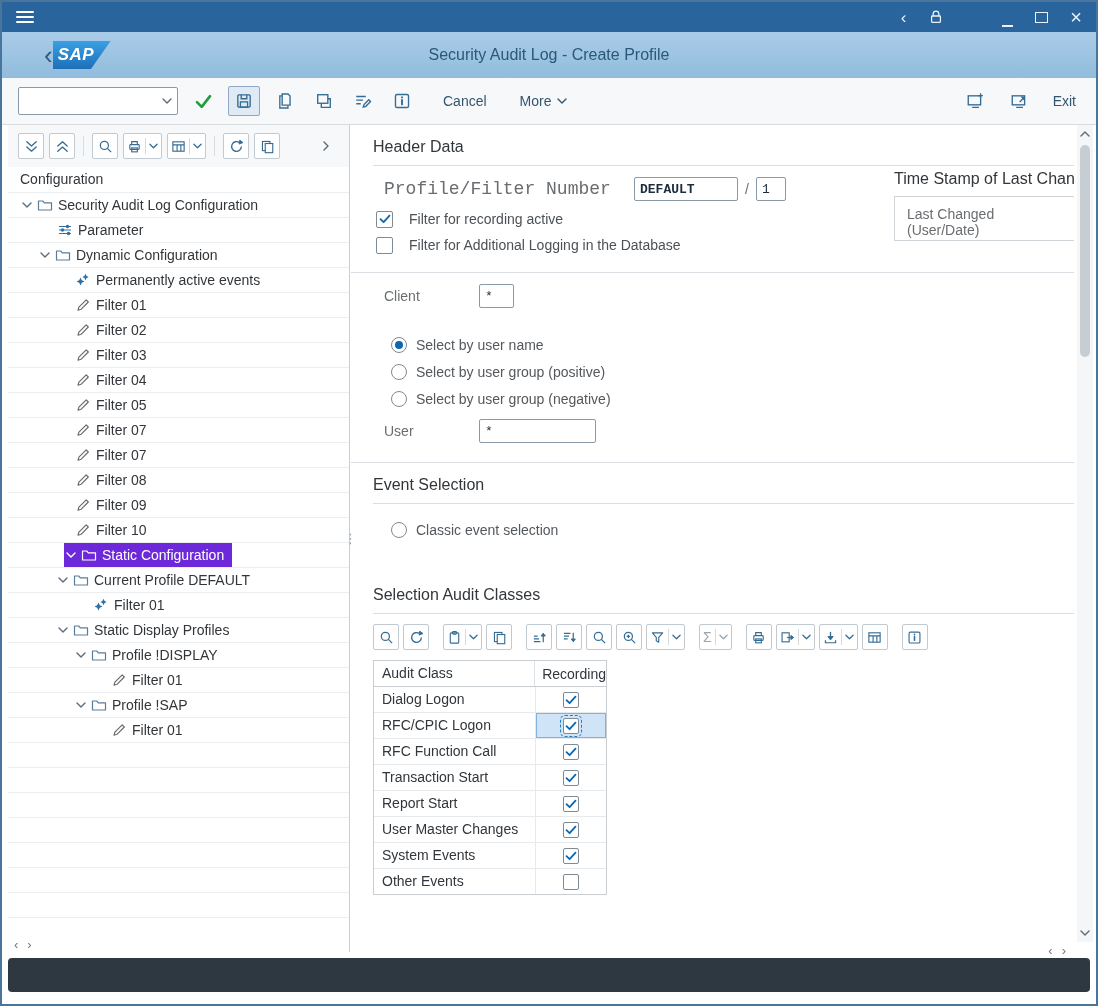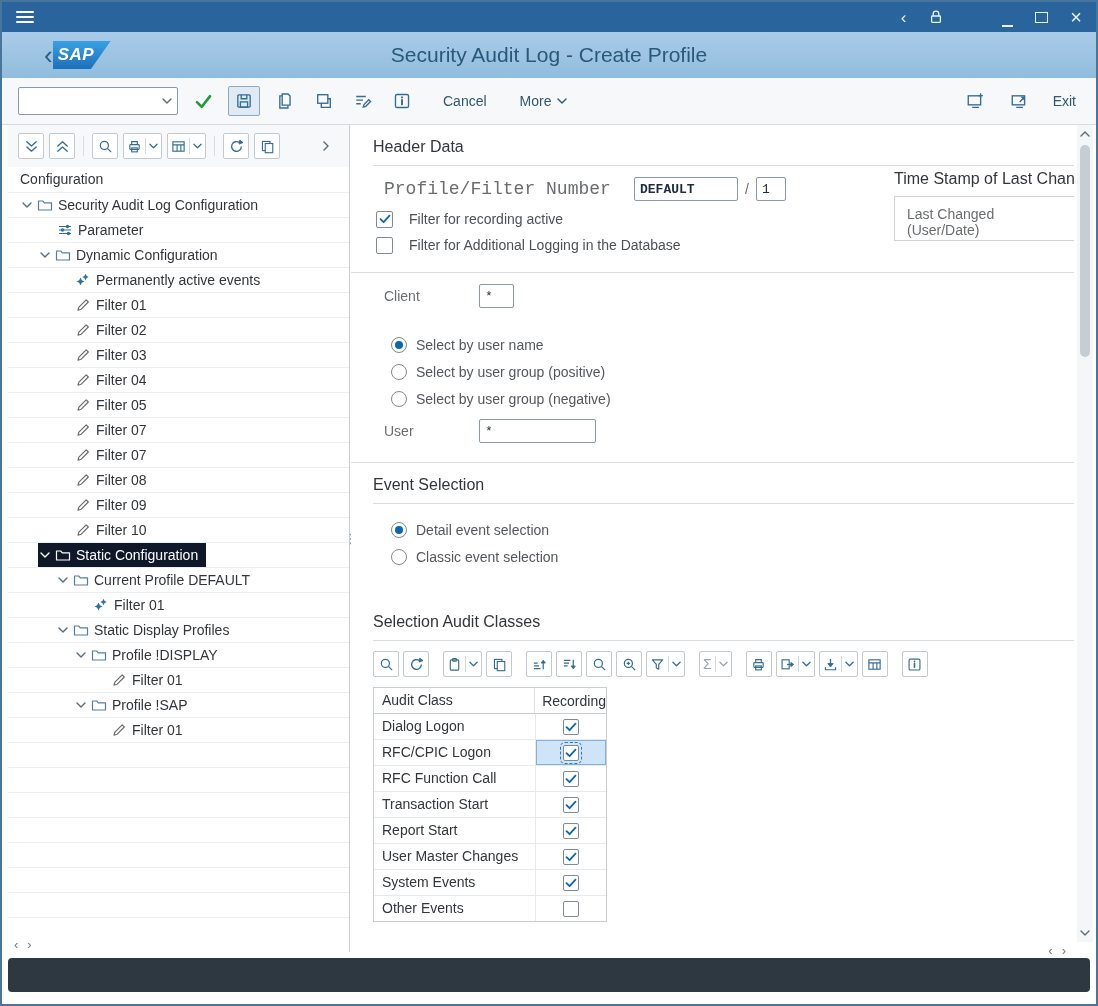--- a/index.html
+++ b/index.html
@@ -14,21 +14,21 @@
   .burger i{height:2px;background:#fff;border-radius:1px;}
   .shell-top .right{margin-left:auto;display:flex;align-items:center;gap:22px;color:#eaf2f9;}
   .glyph-btn{font-size:17px;line-height:1;color:#eaf2f9;cursor:pointer;}
   .maxbox{width:11px;height:9px;border:1.6px solid #eaf2f9;display:inline-block;}
   .minline{display:inline-block;width:11px;height:2px;background:#eaf2f9;margin-bottom:-4px;}
   
   .shell-header{position:absolute;left:0;right:0;top:30px;height:46px;background:linear-gradient(#a9cce8,#91bcdd);display:flex;align-items:center;}
   .hdr-back{margin-left:42px;font-size:26px;color:#2c5a80;line-height:1;cursor:pointer;}
   .logo{width:58px;height:28px;background:linear-gradient(#3aa0e4,#1d6fb8);clip-path:polygon(0 0,100% 0,66% 100%,0 100%);display:flex;align-items:center;}
   .logo span{color:#fff;font-style:italic;font-weight:bold;font-size:17px;padding-left:5px;letter-spacing:.5px;}
-  .app-title{position:absolute;left:0;right:0;text-align:center;font-size:21px;color:#2a5878;pointer-events:none;}
+  .app-title{position:absolute;left:0;right:0;text-align:center;font-size:16px;color:#2a5878;pointer-events:none;}
   
   .app-toolbar{position:absolute;left:0;right:0;top:76px;height:47px;background:#f7f8fa;border-bottom:1px solid #d8dce0;display:flex;align-items:center;padding:0 16px;box-sizing:border-box;gap:11px;}
   .command-field{width:158px;height:26px;border:1px solid #8a99a8;border-radius:2px;background:#fff;display:flex;align-items:center;overflow:hidden;}
   .command-field input{border:0;flex:1;min-width:0;padding:0 6px;font:13px "Liberation Sans",sans-serif;outline:none;}
   .command-field .dd{width:20px;display:flex;justify-content:center;cursor:pointer;}
   .tb-btn{height:30px;min-width:28px;display:flex;align-items:center;justify-content:center;cursor:pointer;border-radius:2px;}
   .tb-btn.toggled{border:1px solid #8fa9c4;background:#dfeaf4;height:28px;width:30px;}
   .tb-text{color:#33566f;font-size:14px;padding:0 4px;cursor:pointer;display:flex;align-items:center;gap:5px;}
   .tb-right{margin-left:auto;display:flex;align-items:center;gap:16px;}
   
@@ -39,21 +39,21 @@
   .mini-btn.flat{border:none;background:transparent;}
   .split-div{width:1px;height:16px;background:#d5dade;}
   .vsep{width:1px;height:20px;background:#d8dde1;margin:0 3px;}
   .ovf{margin-left:auto;}
   .tree{position:absolute;top:42px;left:0;right:0;bottom:16px;overflow:hidden;}
   .tree-head{height:25px;line-height:25px;padding-left:12px;border-bottom:1px solid #eceef0;}
   .tree-row{height:24px;display:flex;align-items:center;border-bottom:1px solid #eceef0;box-sizing:content-box;cursor:pointer;}
   .tree-row.empty{cursor:default;}
   .tsel{display:inline-flex;align-items:center;gap:5px;height:24px;padding:0 8px 0 2px;color:#32363a;}
   .tsel .chev{color:#5a6d7e;}
-  .tsel.selected{background:#0f172a;color:#fff;}
+  .tsel.selected{background:#6d28d9;color:#fff;margin-left:26px;}
   .tsel.selected .chev,.tsel.selected .ticon{color:#fff !important;}
   .ticon{width:16px;height:16px;}
   .ic-folder{color:#5b7c99;}
   .ic-blue{color:#2f6ea5;}
   .ic-gray{color:#6a6d70;}
   .hints{position:absolute;bottom:1px;font-size:13px;color:#6b7b88;display:flex;gap:9px;line-height:1;}
   .hints span{cursor:pointer;}
   .hints-left{left:6px;}
   .hints-right{right:30px;}
   .grip{position:absolute;left:342px;top:406px;color:#8a99a6;font-size:13px;cursor:col-resize;}
@@ -700,24 +700,20 @@
             <input class="inp" style="width: 117px;" value="*">
           </div>
         </div>
       </div>
 
       <div class="sec">
         <div class="sec-title-row"><span class="sec-title">Event Selection</span></div>
         <div class="sec-body" style="padding-bottom:30px">
           <div style="margin-top:4px">
               <label class="radio-row">
-    <span class="radio sel"></span>
-    <span class="rlabel">Detail event selection</span>
-  </label>
-              <label class="radio-row">
     <span class="radio"></span>
     <span class="rlabel">Classic event selection</span>
   </label>
             </div>
         </div>
       </div>
 
       <div class="sec">
         <div class="sec-title-row"><span class="sec-title">Selection Audit Classes</span></div>
         <div class="audit-toolbar">

